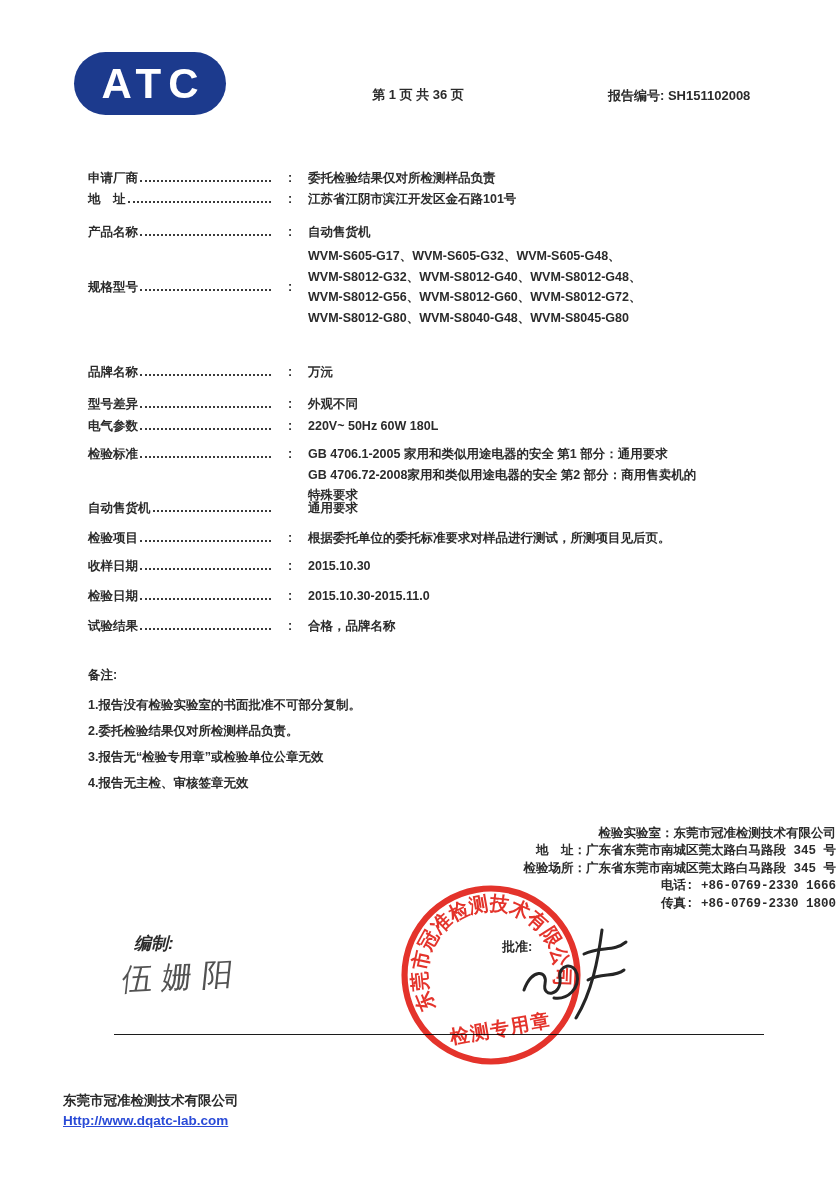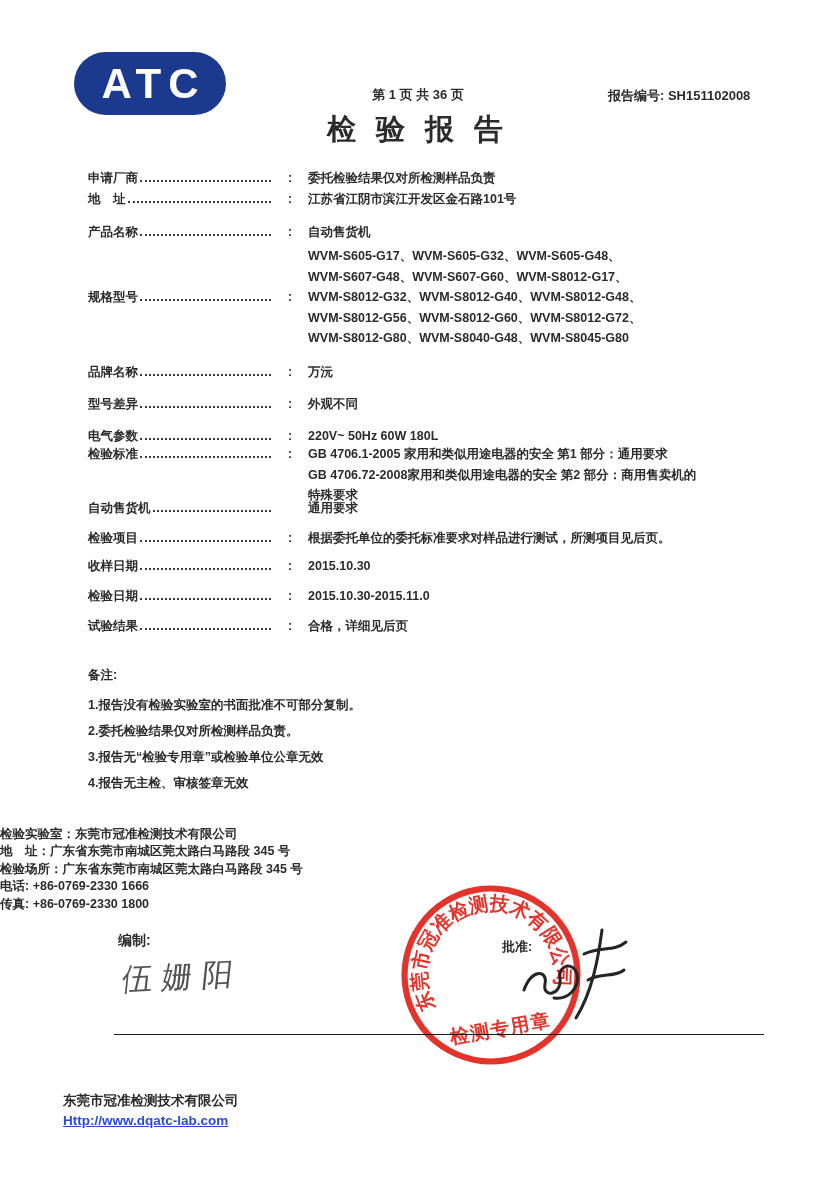--- a/index.html
+++ b/index.html
@@ -50,32 +50,32 @@
   }
   .row.center{align-items:center;}
   .lbl{width:184px;display:flex;align-items:baseline;font-weight:700;flex:none;}
   .lbl .t{white-space:nowrap;}
   .leader{flex:1;border-bottom:2px dotted #3a3a3a;margin:0 1px 4px 2px;min-width:8px;}
   .colon{width:36px;flex:none;text-align:center;font-weight:700;}
   .val{flex:1;font-weight:600;}
   .val div{line-height:20.5px;}
   
   .r0{top:168px}.r1{top:189px}.r2{top:222px}.r3{top:246px}
-  .r4{top:362px}.r5{top:394px}.r6{top:426px}.r7{top:444px}
+  .r4{top:362px}.r5{top:394px}.r6{top:416px}.r7{top:444px}
   .r8{top:498px}.r9{top:528px}.r10{top:556px}.r11{top:586px}.r12{top:616px}
   
   .remarks{position:absolute;left:88px;top:667px;width:680px;font-size:12.5px;font-weight:700;}
   .remarks .rt{margin-bottom:12px;}
   .remarks .ri{margin-bottom:8px;line-height:18px;}
   
-  .lab{position:absolute;left:0;top:826px;width:100%;text-align:left;
-       font-size:12.5px;font-weight:700;}
+  .lab{position:absolute;left:0;top:826px;width:100%;text-align:right;
+       font-size:12.5px;font-weight:700;font-family:Liberation Mono, monospace;}
   .lab div{line-height:17.4px;}
   
-  .prep-label{position:absolute;left:118px;top:932px;font-size:14px;font-weight:700;}
+  .prep-label{position:absolute;left:134px;top:932px;font-size:17px;font-weight:700;font-style:italic;}
   .appr-label{position:absolute;left:502px;top:938px;font-size:13px;font-weight:700;z-index:1;}
   .prep-sig{
     position:absolute;left:122px;top:956px;
     font-size:31px;color:#3b3b3b;letter-spacing:9px;
     transform:rotate(-3deg) skewX(-9deg);
     opacity:.88;z-index:1;
   }
   .sig-line{position:absolute;left:114px;top:1034px;width:650px;height:1px;background:#1c1c1c;z-index:1;}
   .stamp{
     position:absolute;left:396px;top:880px;width:190px;height:190px;
@@ -93,21 +93,20 @@
 </head>
 <body>
 
 <div class="page">
 
   <div class="logo">
     <span>ATC</span>
   </div>
   <div class="page-info">第 1 页 共 36 页</div>
   <div class="report-no">报告编号: SH151102008</div>
-  <div class="doc-title">检 验 报 告</div>
 
   <div class="fields">
 
     <div class="row r0">
       <div class="lbl">
           <span class="t">申请厂商</span>
           <span class="leader"></span>
         </div>
       <div class="colon">:</div>
       <div class="val">委托检验结果仅对所检测样品负责</div>
@@ -132,21 +131,20 @@
     </div>
 
     <div class="row r3 center">
       <div class="lbl">
           <span class="t">规格型号</span>
           <span class="leader"></span>
         </div>
       <div class="colon">:</div>
       <div class="val">
         <div>WVM-S605-G17、WVM-S605-G32、WVM-S605-G48、</div>
-        <div>WVM-S607-G48、WVM-S607-G60、WVM-S8012-G17、</div>
         <div>WVM-S8012-G32、WVM-S8012-G40、WVM-S8012-G48、</div>
         <div>WVM-S8012-G56、WVM-S8012-G60、WVM-S8012-G72、</div>
         <div>WVM-S8012-G80、WVM-S8040-G48、WVM-S8045-G80</div>
       </div>
     </div>
 
     <div class="row r4">
       <div class="lbl">
           <span class="t">品牌名称</span>
           <span class="leader"></span>
@@ -221,21 +219,21 @@
       <div class="colon">:</div>
       <div class="val">2015.10.30-2015.11.0</div>
     </div>
 
     <div class="row r12">
       <div class="lbl">
           <span class="t">试验结果</span>
           <span class="leader"></span>
         </div>
       <div class="colon">:</div>
-      <div class="val">合格，详细见后页</div>
+      <div class="val">合格，品牌名称</div>
     </div>
 
   </div>
 
   <div class="remarks">
     <div class="rt">备注:</div>
     <div class="ri">1.报告没有检验实验室的书面批准不可部分复制。</div>
     <div class="ri">2.委托检验结果仅对所检测样品负责。</div>
     <div class="ri">3.报告无“检验专用章”或检验单位公章无效</div>
     <div class="ri">4.报告无主检、审核签章无效</div>

